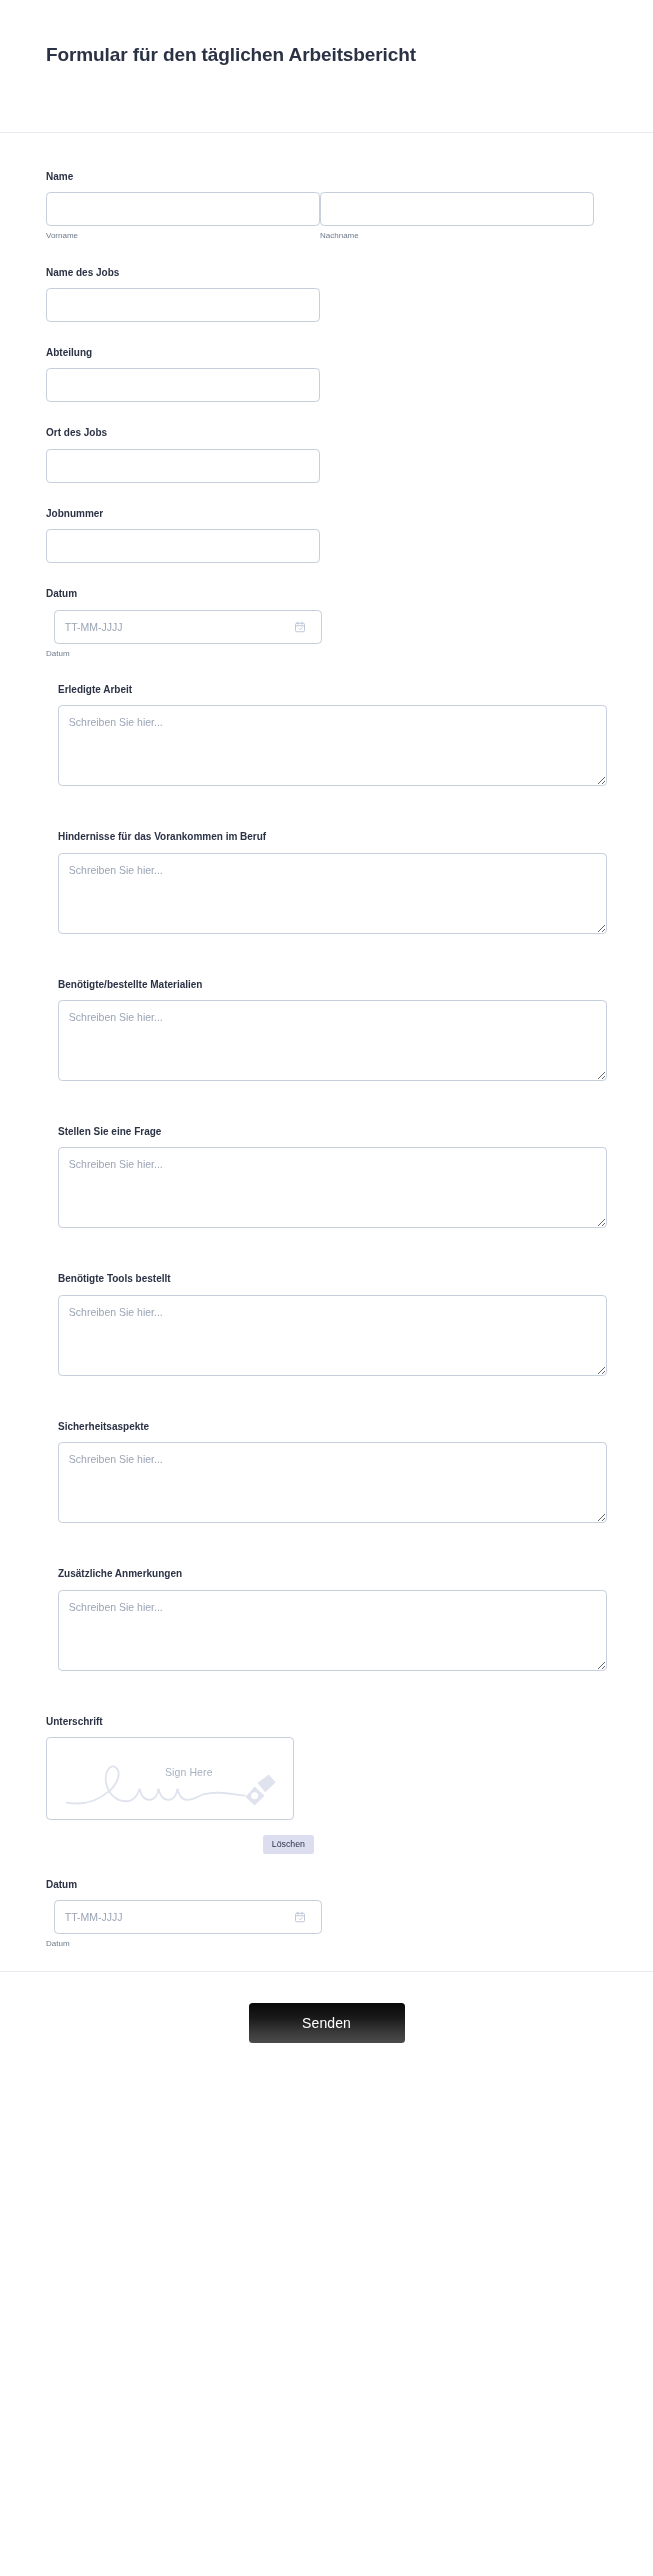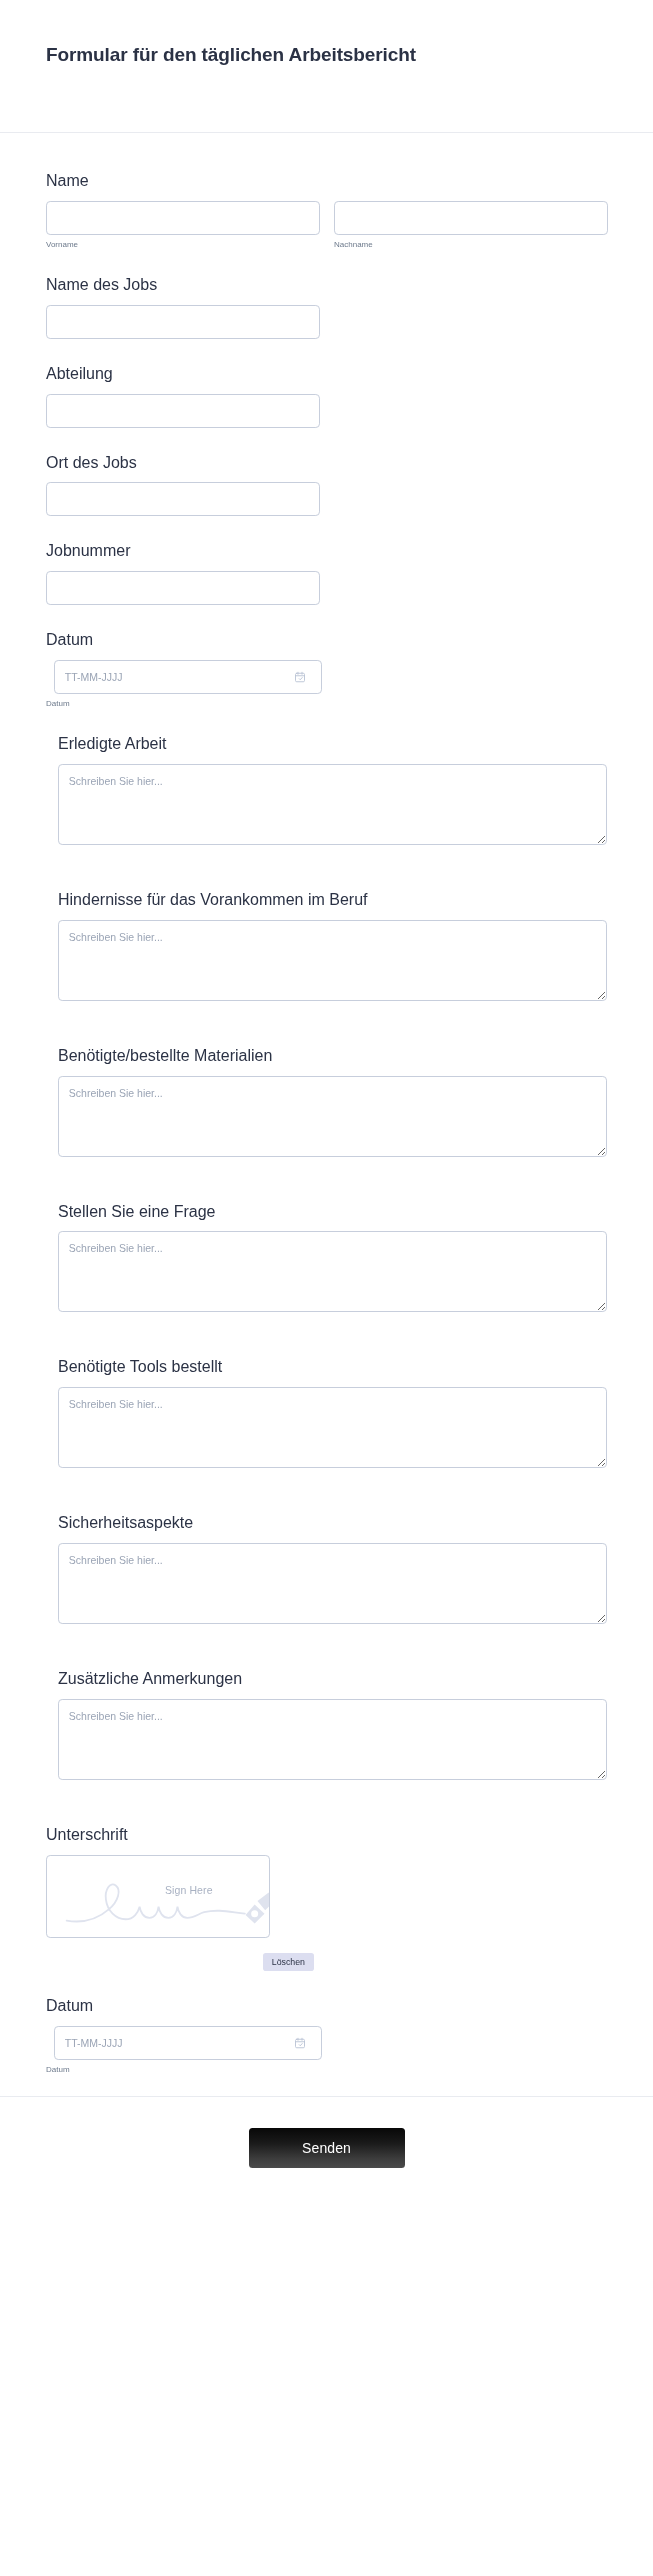--- a/index.html
+++ b/index.html
@@ -35,22 +35,22 @@
   }
 
   
   .form-body {
     padding: 37px 46px 0 46px;
   }
 
   .field-block { margin-bottom: 18px; }
 
   .field-label {
-    font-size: 16px;
-    font-weight: 400;
+    font-size: 10px;
+    font-weight: 700;
     color: #2b3245;
     line-height: 1.4;
     margin-bottom: 8.4px;
     display: block;
   }
 
   .sub-label {
     font-size: 8px;
     color: #6d7a8c;
     margin-top: 4.9px;
@@ -72,21 +72,20 @@
     outline: none;
     display: block;
   }
   .text-input::placeholder { color: #9aa4b5; }
 
   .input-short { width: 274px; }
 
   
   .name-row {
     display: flex;
-    gap: 14px;
   }
   .name-col { width: 274px; }
   .name-col .text-input { width: 274px; }
 
   
   .textarea-input {
     width: 100%;
     height: 81px;
     border: 0.7px solid #c7cedc;
     border-radius: 4.2px;
@@ -116,21 +115,21 @@
     transform: translateY(-50%);
     width: 12px;
     height: 12px;
     pointer-events: none;
     color: #bcc5d6;
   }
   .calendar-icon svg { display: block; width: 12px; height: 12px; }
 
   
   .signature-pad {
-    width: 224px;
+    width: 248px;
     height: 83px;
     border: 0.7px solid #c7cedc;
     border-radius: 4.2px;
     background: #ffffff;
     position: relative;
     overflow: hidden;
   }
   .sig-art {
     position: absolute;
     left: 0; top: 0;

